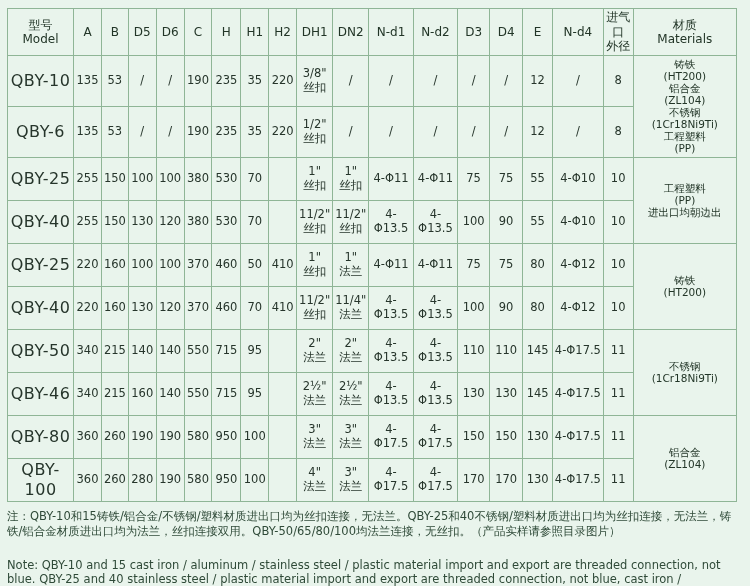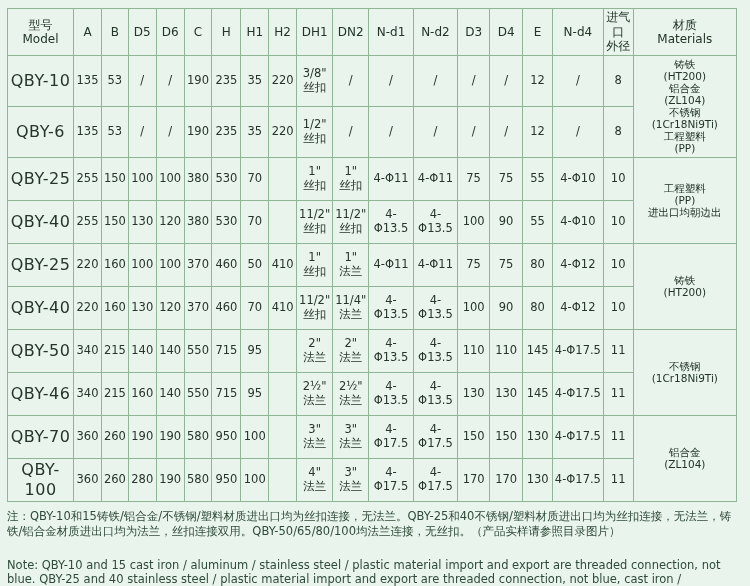--- a/index.html
+++ b/index.html
@@ -402,21 +402,21 @@
           </td>
           <td>4-Φ13.5</td>
           <td>4-Φ13.5</td>
           <td>130</td>
           <td>130</td>
           <td>145</td>
           <td>4-Φ17.5</td>
           <td>11</td>
         </tr>
         <tr>
-          <td class="model-cell">QBY-70</td>
+          <td class="model-cell">QBY-80</td>
           <td>360</td>
           <td>260</td>
           <td>190</td>
           <td>190</td>
           <td>580</td>
           <td>950</td>
           <td>100</td>
           <td></td>
           <td>
             <div>3"</div>

